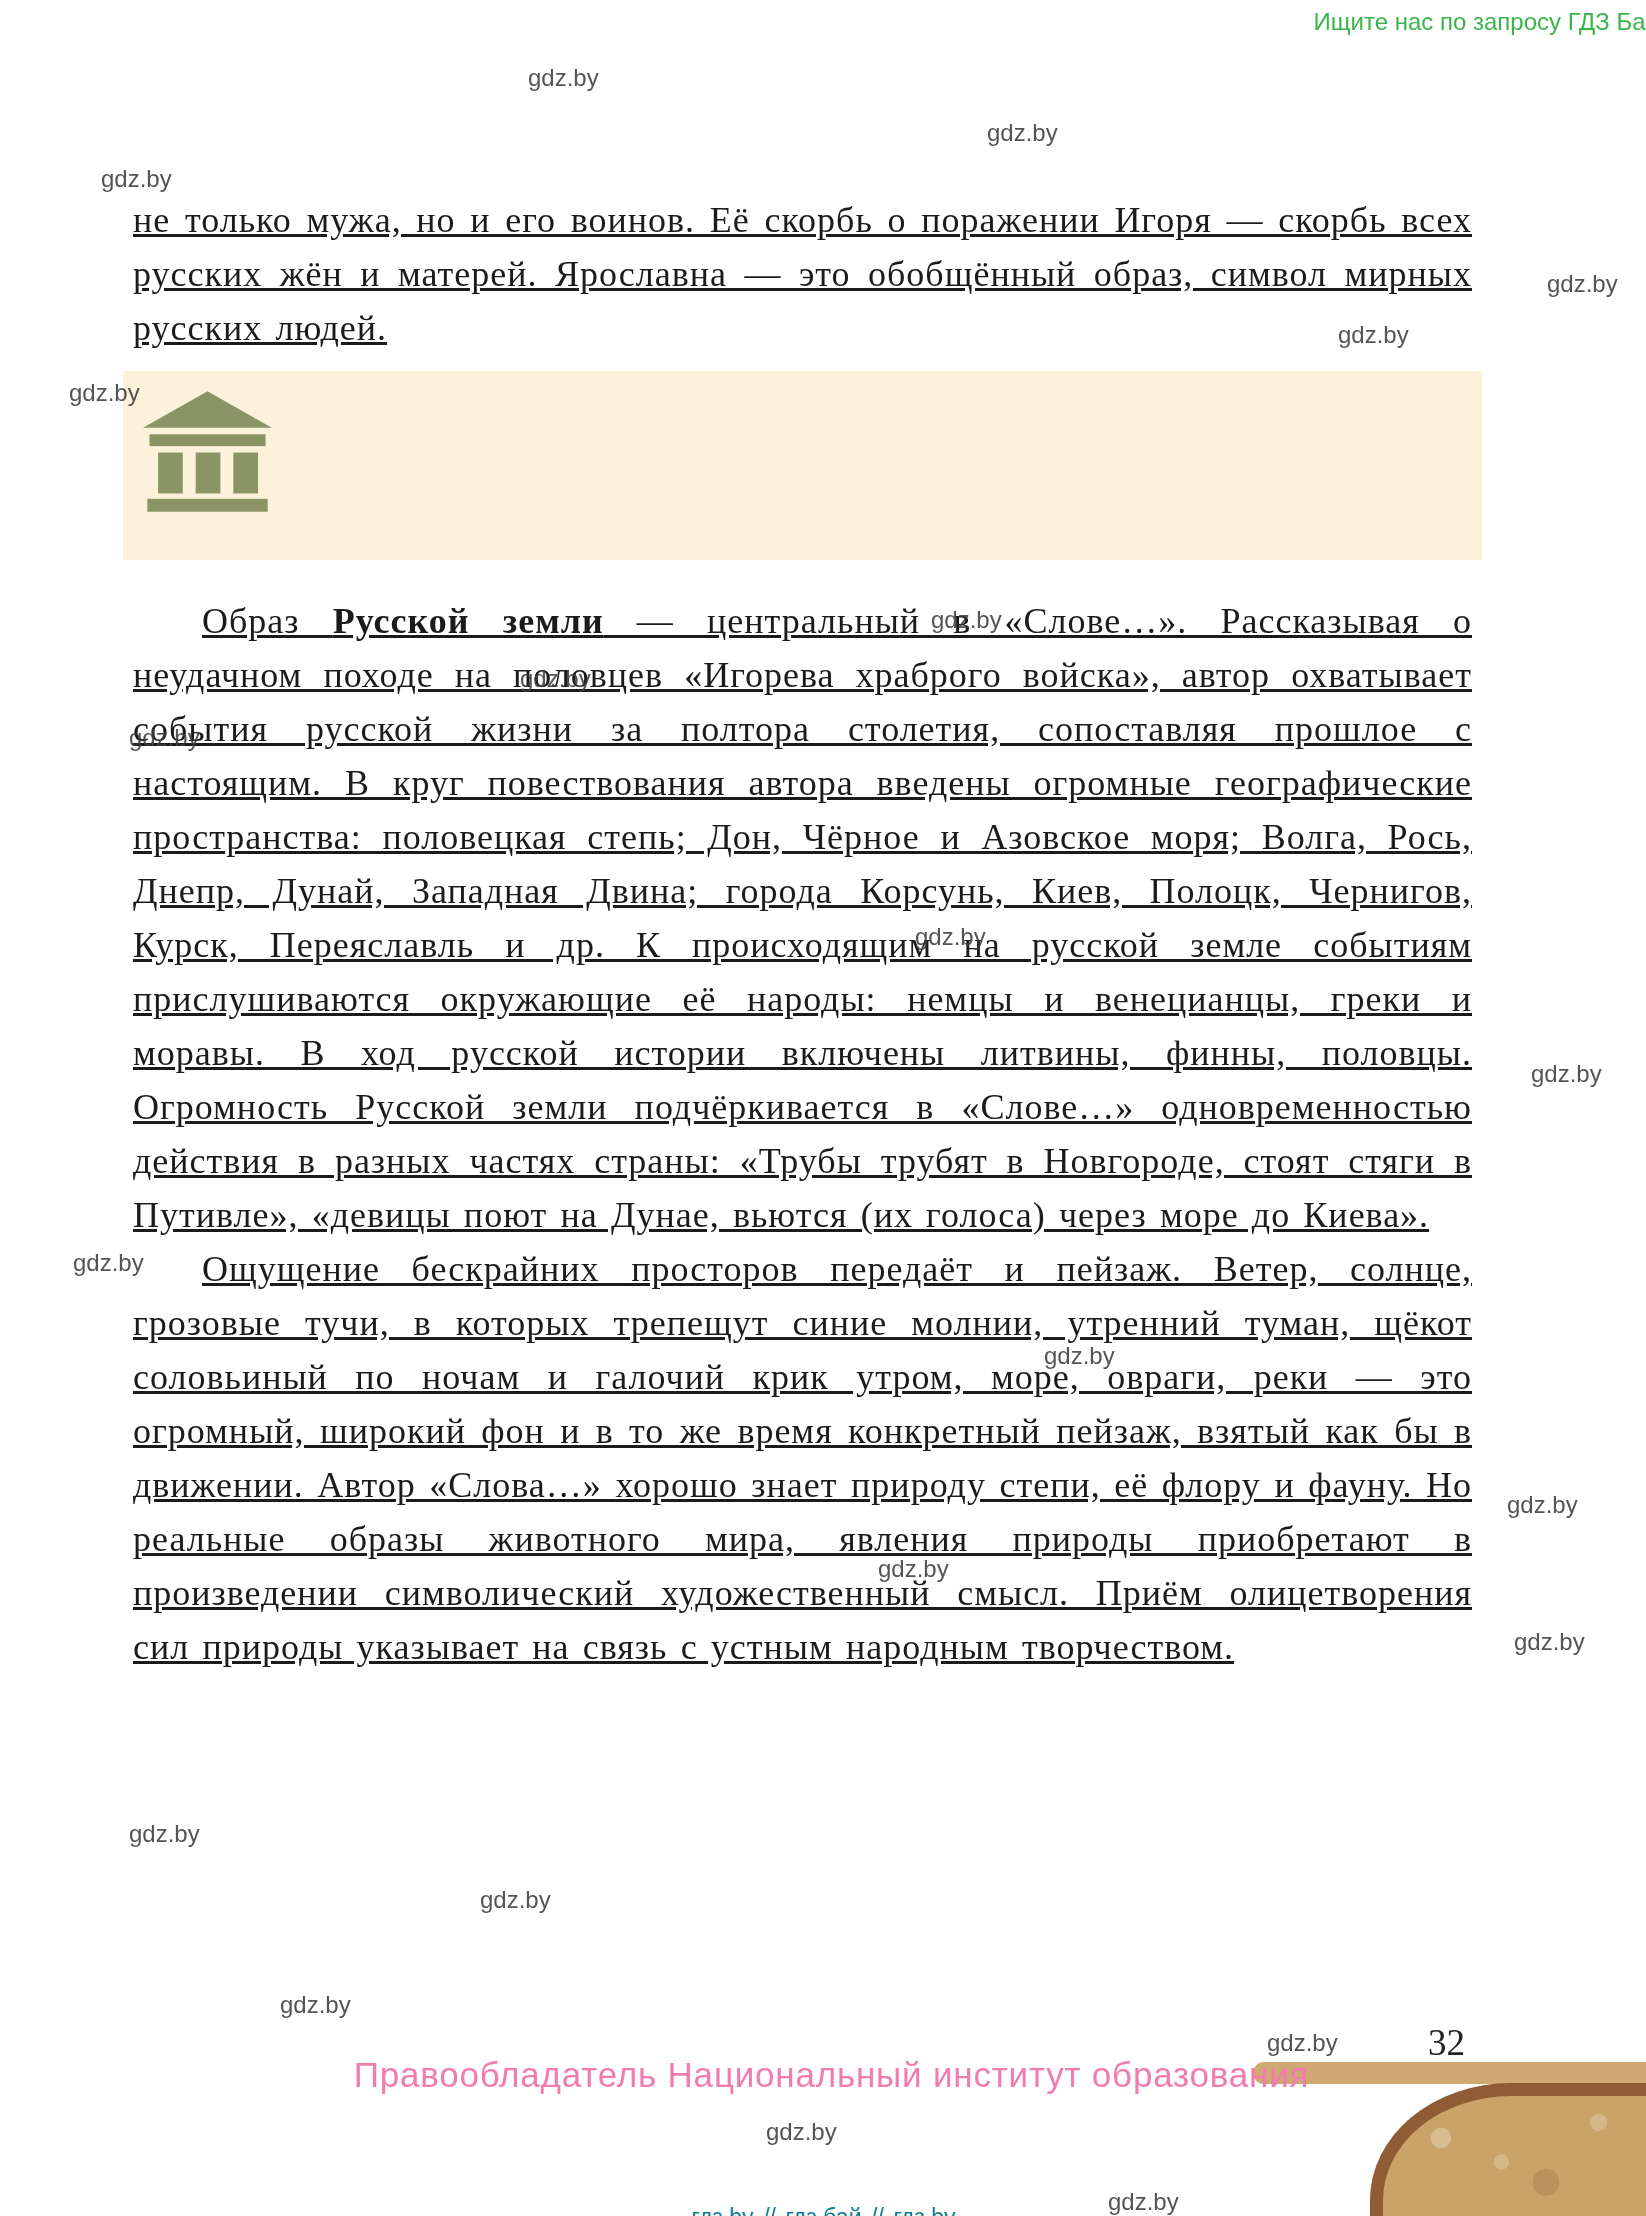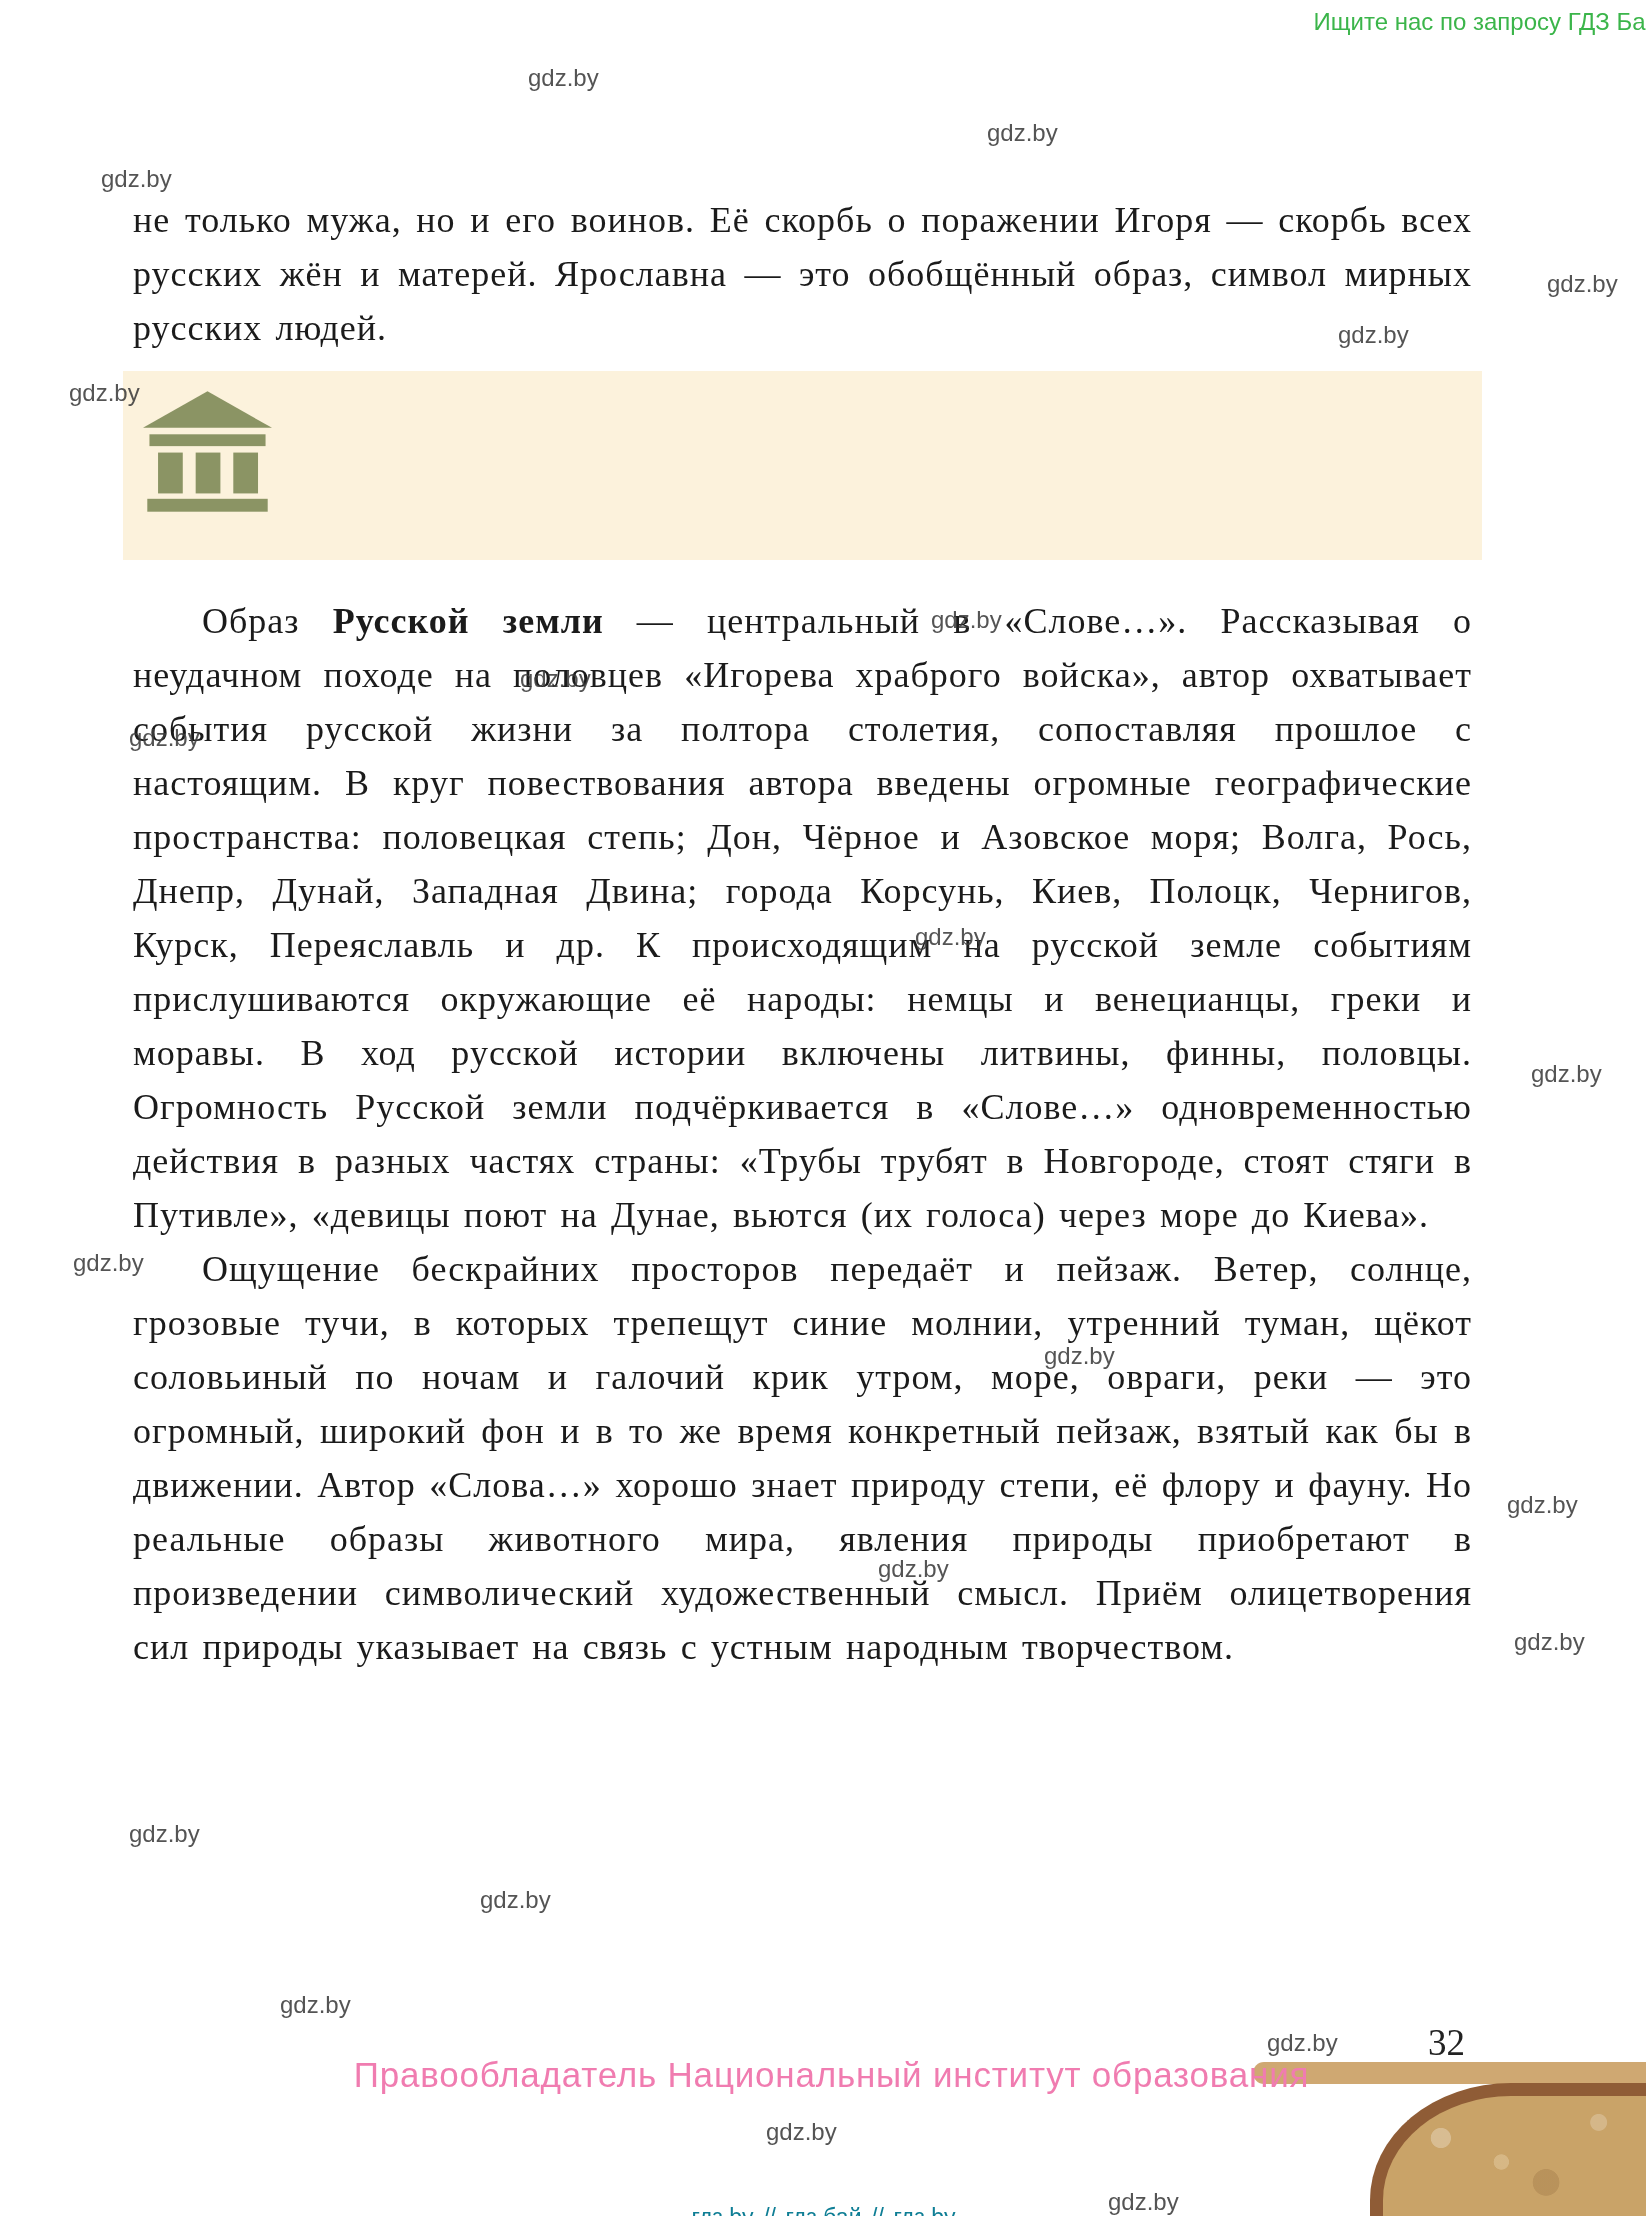--- a/index.html
+++ b/index.html
@@ -18,21 +18,21 @@
     font-family:"Liberation Sans", sans-serif;
     font-size:24px; color:#3bb54a;margin-left:12px;
   }
 
   .content {
     position:absolute; left:133px; top:193px; width:1339px;
     font-size:36px; line-height:54px;
     text-align:justify;
     letter-spacing:1px; word-spacing:3.2px;
   }
-  .para { text-align:justify; }
+  .para { text-align:justify;text-decoration:underline; }
   .para.indent { text-indent:69px; }
 
   .infobox {
     background:#fcf2dc;
     margin:16px 0 34px -9.7px;
     padding:16px 26px 13px 19.3px;
     width:calc(100% + 19.3px);
     overflow:hidden;
   }
   .temple-icon { float:left; width:129px; height:160px; margin-right:37px; }

